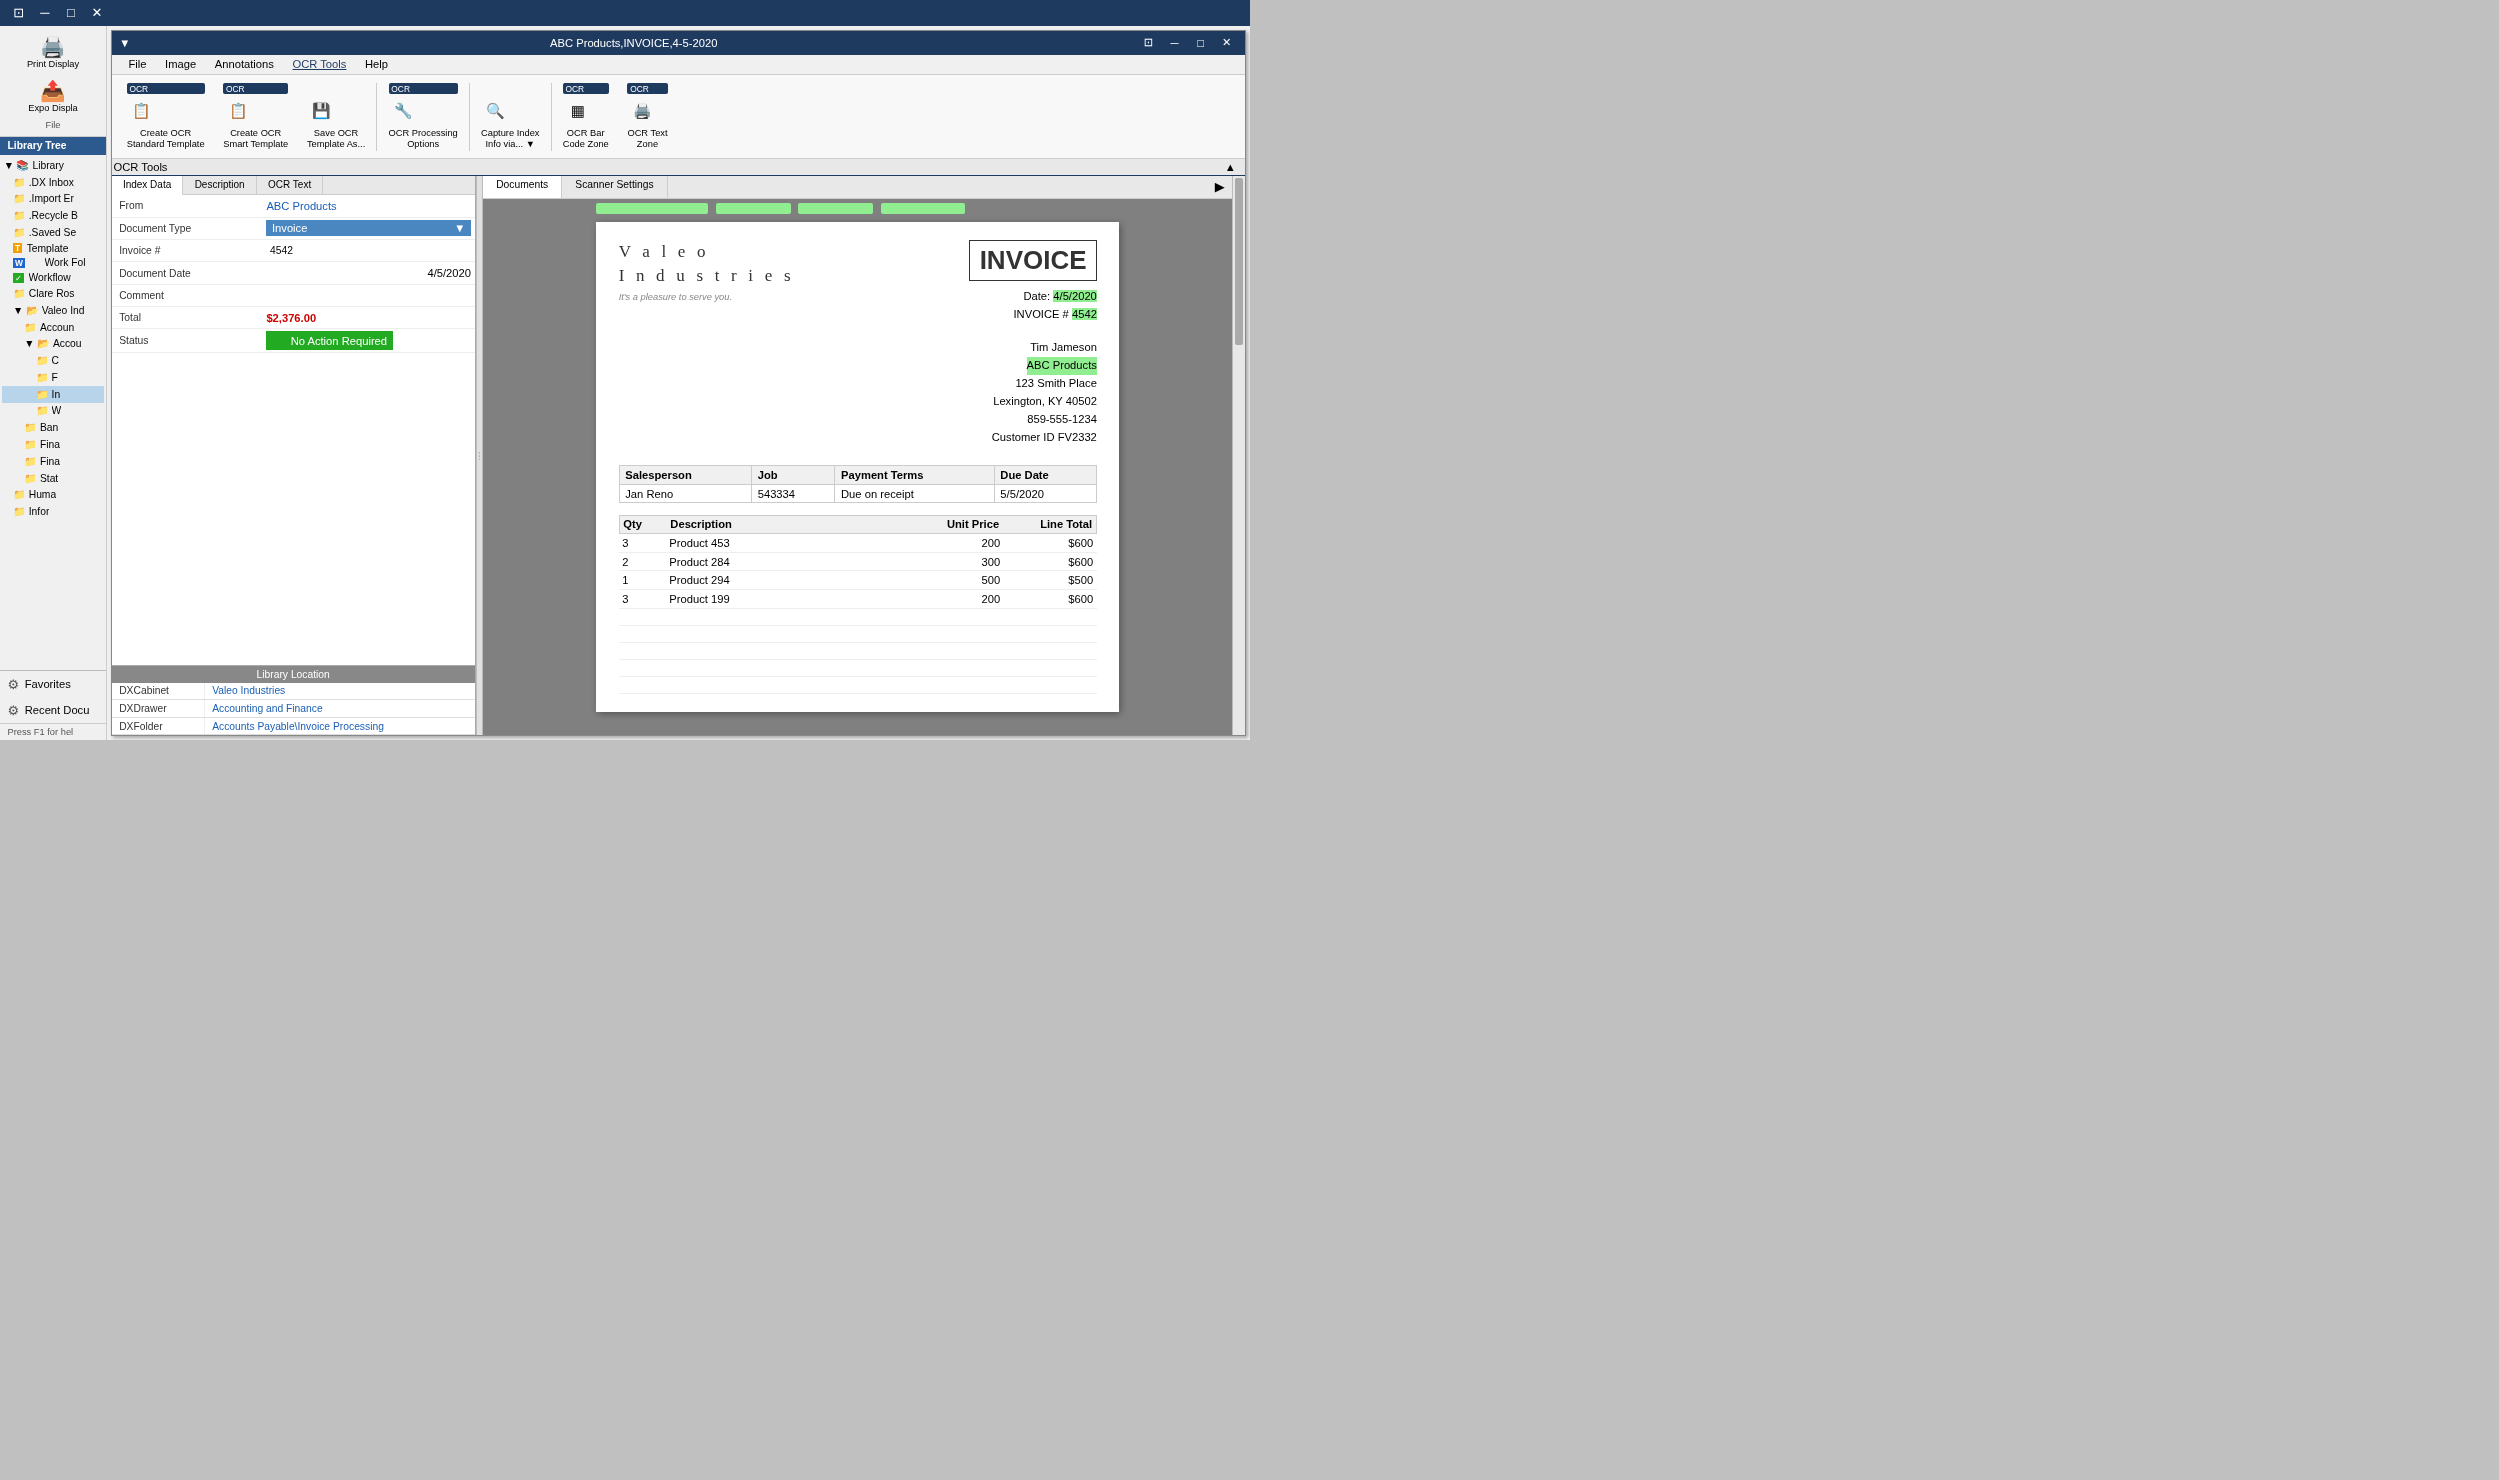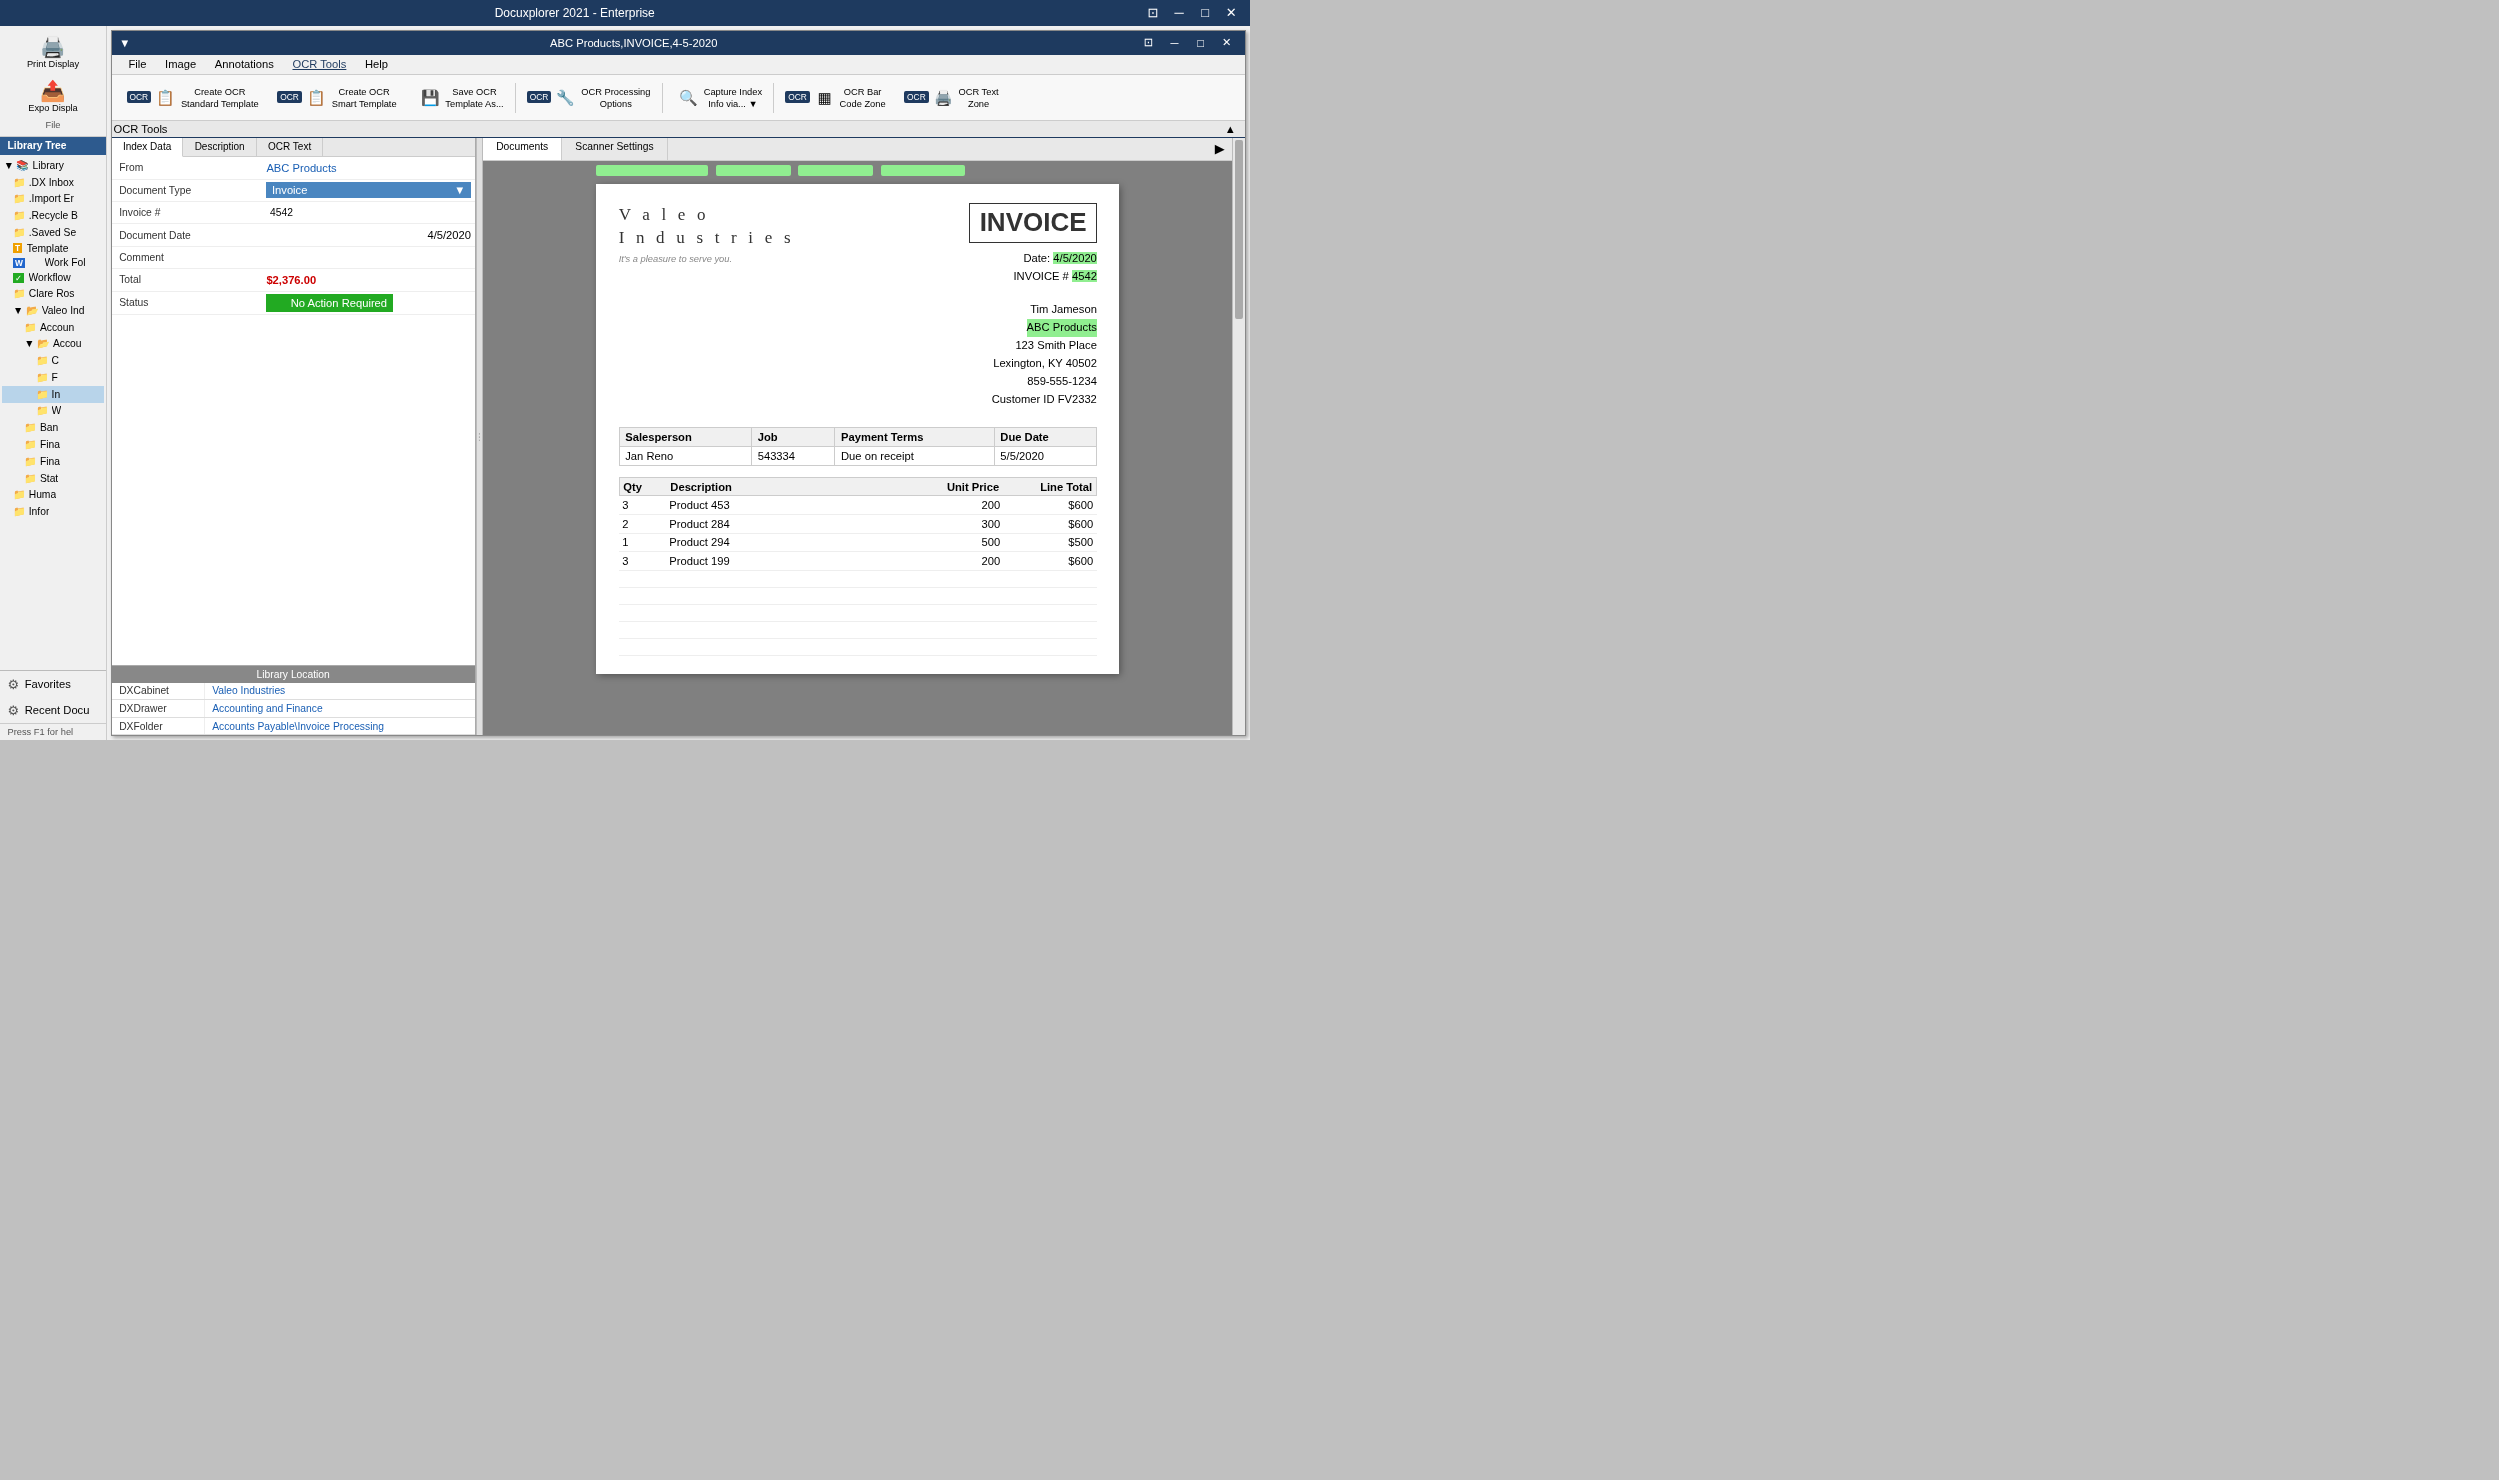--- a/index.html
+++ b/index.html
@@ -13,21 +13,21 @@
     .title-bar-controls { display: flex; gap: 3.7px; }
     .title-btn { color: white; border: none; background: transparent; cursor: pointer; font-size: 13px; width: 22.4px; height: 22.4px; display: flex; align-items: center; justify-content: center; }
 
     
     .menu-bar { background: #f0f0f0; height: 22.4px; display: flex; align-items: center; padding: 0 3.7px; border-bottom: 0.9px solid #ccc; }
     .menu-item { padding: 1.9px 9.3px; cursor: pointer; }
 
     
     .ribbon { background: #f8f8f8; border-bottom: 1.9px solid #1e3a5f; }
     .ribbon-content { display: flex; align-items: flex-start; padding: 3.7px 7.5px; gap: 3.7px; }
-    .ribbon-btn { display: flex; flex-direction: row; align-items: center; cursor: pointer; padding: 3.7px 7.5px; border-radius: 2.8px; min-width: 51px; }
+    .ribbon-btn { display: flex; flex-direction: column; cursor: pointer; padding: 3.7px 7.5px; border-radius: 2.8px; min-width: 51px; }
     .ribbon-btn-icon { width: 30px; height: 30px; display: flex; align-items: center; justify-content: center; font-size: 18.7px; }
     .ribbon-btn-label { font-size: 9.3px; text-align: center; line-height: 1.2; margin-top: 1.9px; }
     .ribbon-separator { width: 0.9px; background: #ccc; margin: 3.7px 0; align-self: stretch; }
     .ocr-badge { background: #1e3a5f; color: white; font-size: 8.4px; padding: 0.9px 2.8px; border-radius: 1.9px; margin-bottom: 1.9px; }
     .sidebar-header { background: #2d5a8e; color: white; padding: 3.7px 7.5px; font-weight: bold; font-size: 10.3px; }
     .sidebar-tree { flex: 1; overflow-y: auto; padding: 1.9px; }
     .tree-item { display: flex; align-items: center; padding: 1.9px 1.9px; cursor: pointer; white-space: nowrap; overflow: hidden; }
     .tree-item.selected { background: #b8d4ea; }
     .tree-icon { margin-right: 2.8px; font-size: 10.3px; }
     .tree-label { font-size: 10.3px; overflow: hidden; text-overflow: ellipsis; }
@@ -92,21 +92,20 @@
     ::-webkit-scrollbar { width: 7.5px; }
     ::-webkit-scrollbar-track { background: #f0f0f0; }
     ::-webkit-scrollbar-thumb { background: #aaa; }
   </style>
 </head>
 <body>
 
 <div class="app-window">
 
   <div class="title-bar">
-    <span style="flex:1;text-align:center;font-size:12px;">Docuxplorer 2021 - Enterprise</span>
     <div class="title-bar-controls">
       <button class="title-btn">⊡</button>
       <button class="title-btn">─</button>
       <button class="title-btn">□</button>
       <button class="title-btn close">✕</button>
     </div>
   </div>
 
 
   <div style="display:flex;flex:1;overflow:hidden;">

